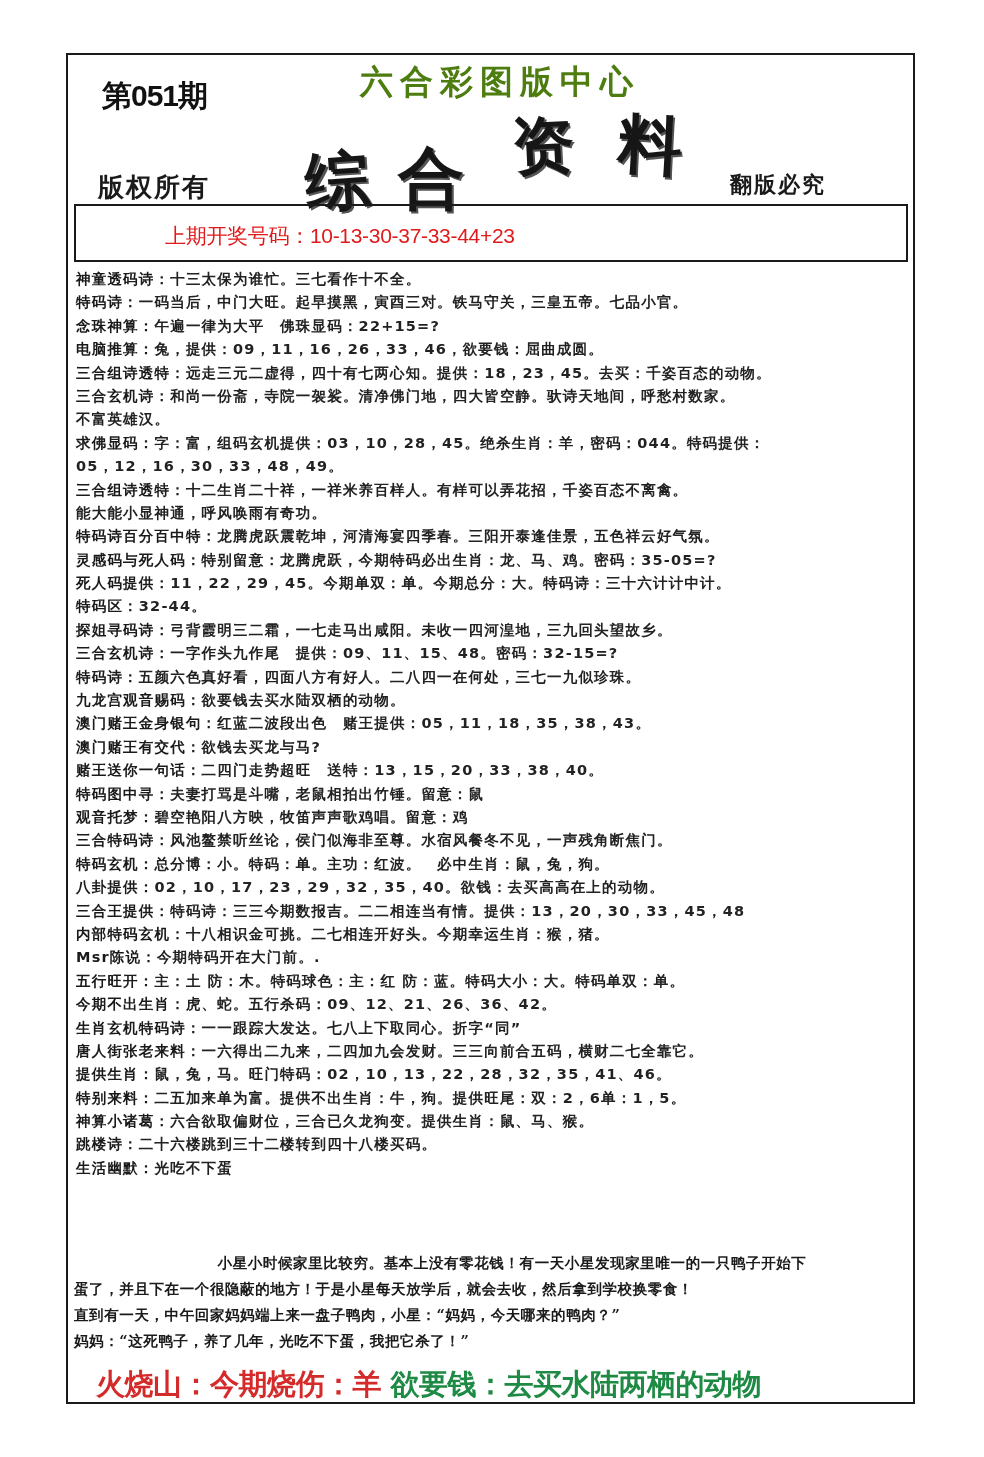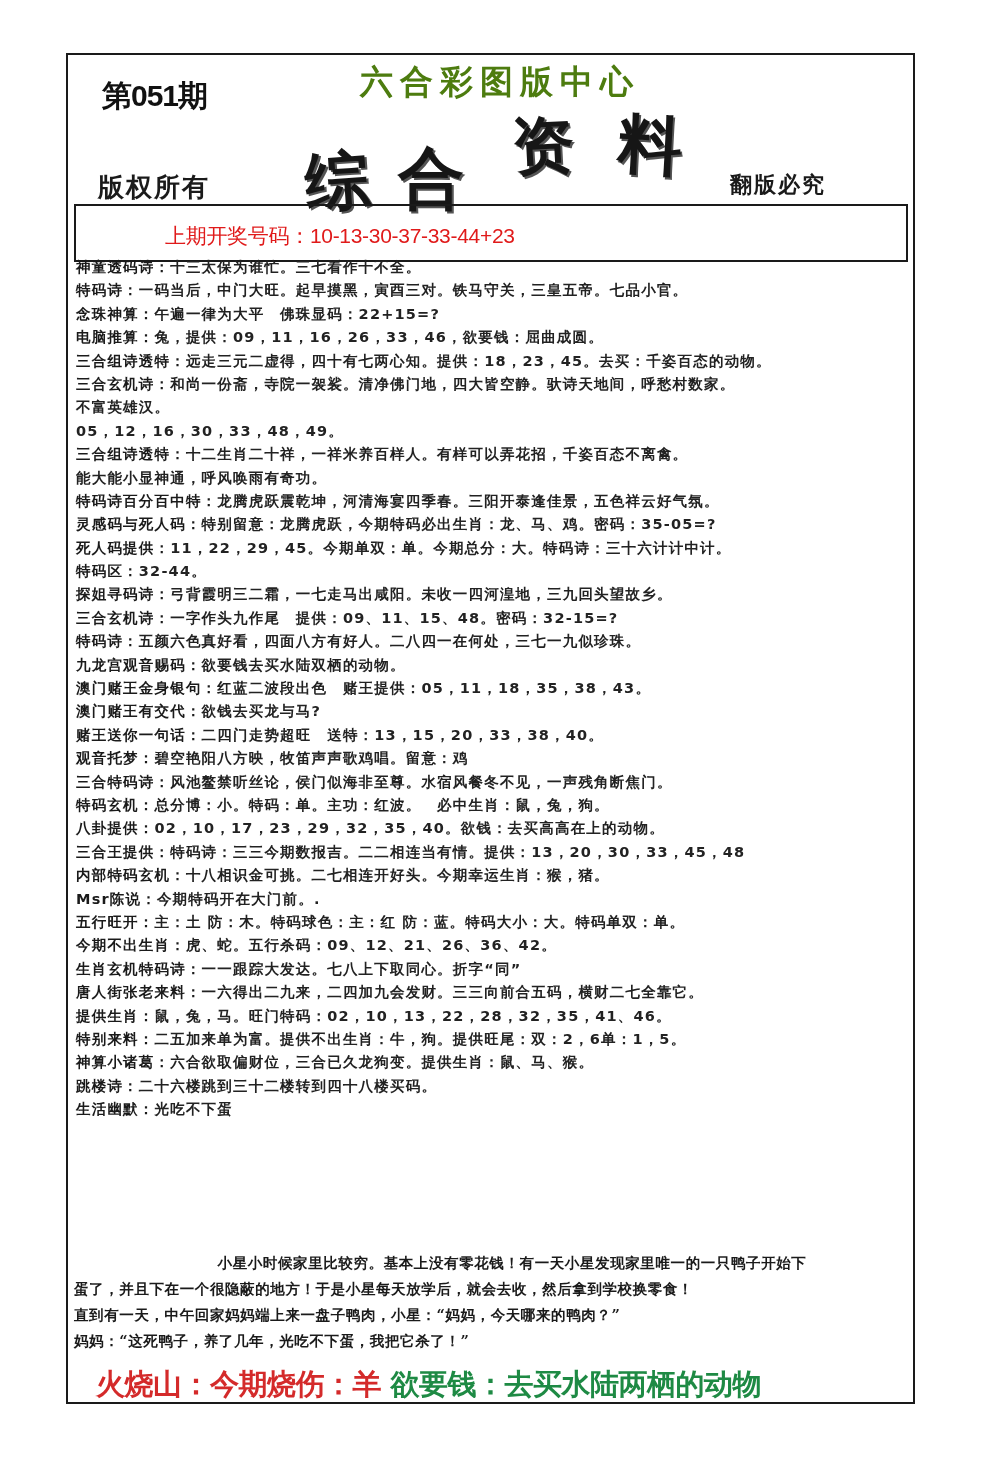--- a/index.html
+++ b/index.html
@@ -40,21 +40,21 @@
   .draw-box {
     position: absolute; left: 74px; top: 204px; width: 834px; height: 58px;
     border: 2px solid #1a1a1a; box-sizing: border-box;
   }
   .draw-text {
     position: absolute; left: 165px; top: 222px;
     font-family: "Liberation Sans", sans-serif; font-size: 21px; color: #e01a1a;
     letter-spacing: -0.3px;
   }
   .lines {
-    position: absolute; left: 76px; top: 256px; width: 835px;
+    position: absolute; left: 76px; top: 268px; width: 835px;
   }
   .line {
     height: 23.4px; line-height: 23.4px; font-size: 14.5px; white-space: nowrap;
     letter-spacing: 1.2px;
   }
   .line .lbl { font-weight: bold; color: #1a1a1a; }
   .line .val { color: #222; font-weight: bold; }
   .story {
     position: absolute; left: 74px; top: 1250px; width: 830px;
     font-family: "DejaVu Serif", serif; font-size: 14.5px; color: #1a1a1a;
@@ -91,34 +91,36 @@
 <div class="draw-text">上期开奖号码：10-13-30-37-33-44+23</div>
 
 <div class="lines" id="lines">
     <div class="line"><span class="lbl">神童透码诗：</span><span class="val">十三太保为谁忙。三七看作十不全。</span></div>
     <div class="line"><span class="lbl">特码诗：</span><span class="val">一码当后，中门大旺。起早摸黑，寅酉三对。铁马守关，三皇五帝。七品小官。</span></div>
     <div class="line"><span class="lbl">念珠神算：</span><span class="val">午遍一律为大平　佛珠显码：22+15=?</span></div>
     <div class="line"><span class="lbl">电脑推算：</span><span class="val">兔，提供：09，11，16，26，33，46，欲要钱：屈曲成圆。</span></div>
     <div class="line"><span class="lbl">三合组诗透特：</span><span class="val">远走三元二虚得，四十有七两心知。提供：18，23，45。去买：千姿百态的动物。</span></div>
     <div class="line"><span class="lbl">三合玄机诗：</span><span class="val">和尚一份斋，寺院一袈裟。清净佛门地，四大皆空静。驮诗天地间，呼愁村数家。</span></div>
     <div class="line"><span class="lbl"></span><span class="val">不富英雄汉。</span></div>
+    <div class="line"><span class="lbl">求佛显码：</span><span class="val">字：富，组码玄机提供：03，10，28，45。绝杀生肖：羊，密码：044。特码提供：</span></div>
     <div class="line"><span class="lbl"></span><span class="val">05，12，16，30，33，48，49。</span></div>
     <div class="line"><span class="lbl">三合组诗透特：</span><span class="val">十二生肖二十祥，一祥米养百样人。有样可以弄花招，千姿百态不离禽。</span></div>
     <div class="line"><span class="lbl"></span><span class="val">能大能小显神通，呼风唤雨有奇功。</span></div>
     <div class="line"><span class="lbl">特码诗百分百中特：</span><span class="val">龙腾虎跃震乾坤，河清海宴四季春。三阳开泰逢佳景，五色祥云好气氛。</span></div>
     <div class="line"><span class="lbl">灵感码与死人码：</span><span class="val">特别留意：龙腾虎跃，今期特码必出生肖：龙、马、鸡。密码：35-05=?</span></div>
     <div class="line"><span class="lbl">死人码提供：</span><span class="val">11，22，29，45。今期单双：单。今期总分：大。特码诗：三十六计计中计。</span></div>
     <div class="line"><span class="lbl">特码区：</span><span class="val">32-44。</span></div>
     <div class="line"><span class="lbl">探姐寻码诗：</span><span class="val">弓背霞明三二霜，一七走马出咸阳。未收一四河湟地，三九回头望故乡。</span></div>
     <div class="line"><span class="lbl">三合玄机诗：</span><span class="val">一字作头九作尾　提供：09、11、15、48。密码：32-15=?</span></div>
     <div class="line"><span class="lbl">特码诗：</span><span class="val">五颜六色真好看，四面八方有好人。二八四一在何处，三七一九似珍珠。</span></div>
     <div class="line"><span class="lbl">九龙宫观音赐码：</span><span class="val">欲要钱去买水陆双栖的动物。</span></div>
     <div class="line"><span class="lbl">澳门赌王金身银句：</span><span class="val">红蓝二波段出色　赌王提供：05，11，18，35，38，43。</span></div>
     <div class="line"><span class="lbl">澳门赌王有交代：</span><span class="val">欲钱去买龙与马?</span></div>
     <div class="line"><span class="lbl">赌王送你一句话：</span><span class="val">二四门走势超旺　送特：13，15，20，33，38，40。</span></div>
+    <div class="line"><span class="lbl">特码图中寻：</span><span class="val">夫妻打骂是斗嘴，老鼠相拍出竹锤。留意：鼠</span></div>
     <div class="line"><span class="lbl">观音托梦：</span><span class="val">碧空艳阳八方映，牧笛声声歌鸡唱。留意：鸡</span></div>
     <div class="line"><span class="lbl">三合特码诗：</span><span class="val">风池鳌禁听丝论，侯门似海非至尊。水宿风餐冬不见，一声残角断焦门。</span></div>
     <div class="line"><span class="lbl">特码玄机：</span><span class="val">总分博：小。特码：单。主功：红波。　必中生肖：鼠，兔，狗。</span></div>
     <div class="line"><span class="lbl">八卦提供：</span><span class="val">02，10，17，23，29，32，35，40。欲钱：去买高高在上的动物。</span></div>
     <div class="line"><span class="lbl">三合王提供：</span><span class="val">特码诗：三三今期数报吉。二二相连当有情。提供：13，20，30，33，45，48</span></div>
     <div class="line"><span class="lbl">内部特码玄机：</span><span class="val">十八相识金可挑。二七相连开好头。今期幸运生肖：猴，猪。</span></div>
     <div class="line"><span class="lbl">Msr陈说：</span><span class="val">今期特码开在大门前。.</span></div>
     <div class="line"><span class="lbl">五行旺开：</span><span class="val">主：土 防：木。特码球色：主：红 防：蓝。特码大小：大。特码单双：单。</span></div>
     <div class="line"><span class="lbl">今期不出生肖：</span><span class="val">虎、蛇。五行杀码：09、12、21、26、36、42。</span></div>
     <div class="line"><span class="lbl">生肖玄机特码诗：</span><span class="val">一一跟踪大发达。七八上下取同心。折字“同”</span></div>

